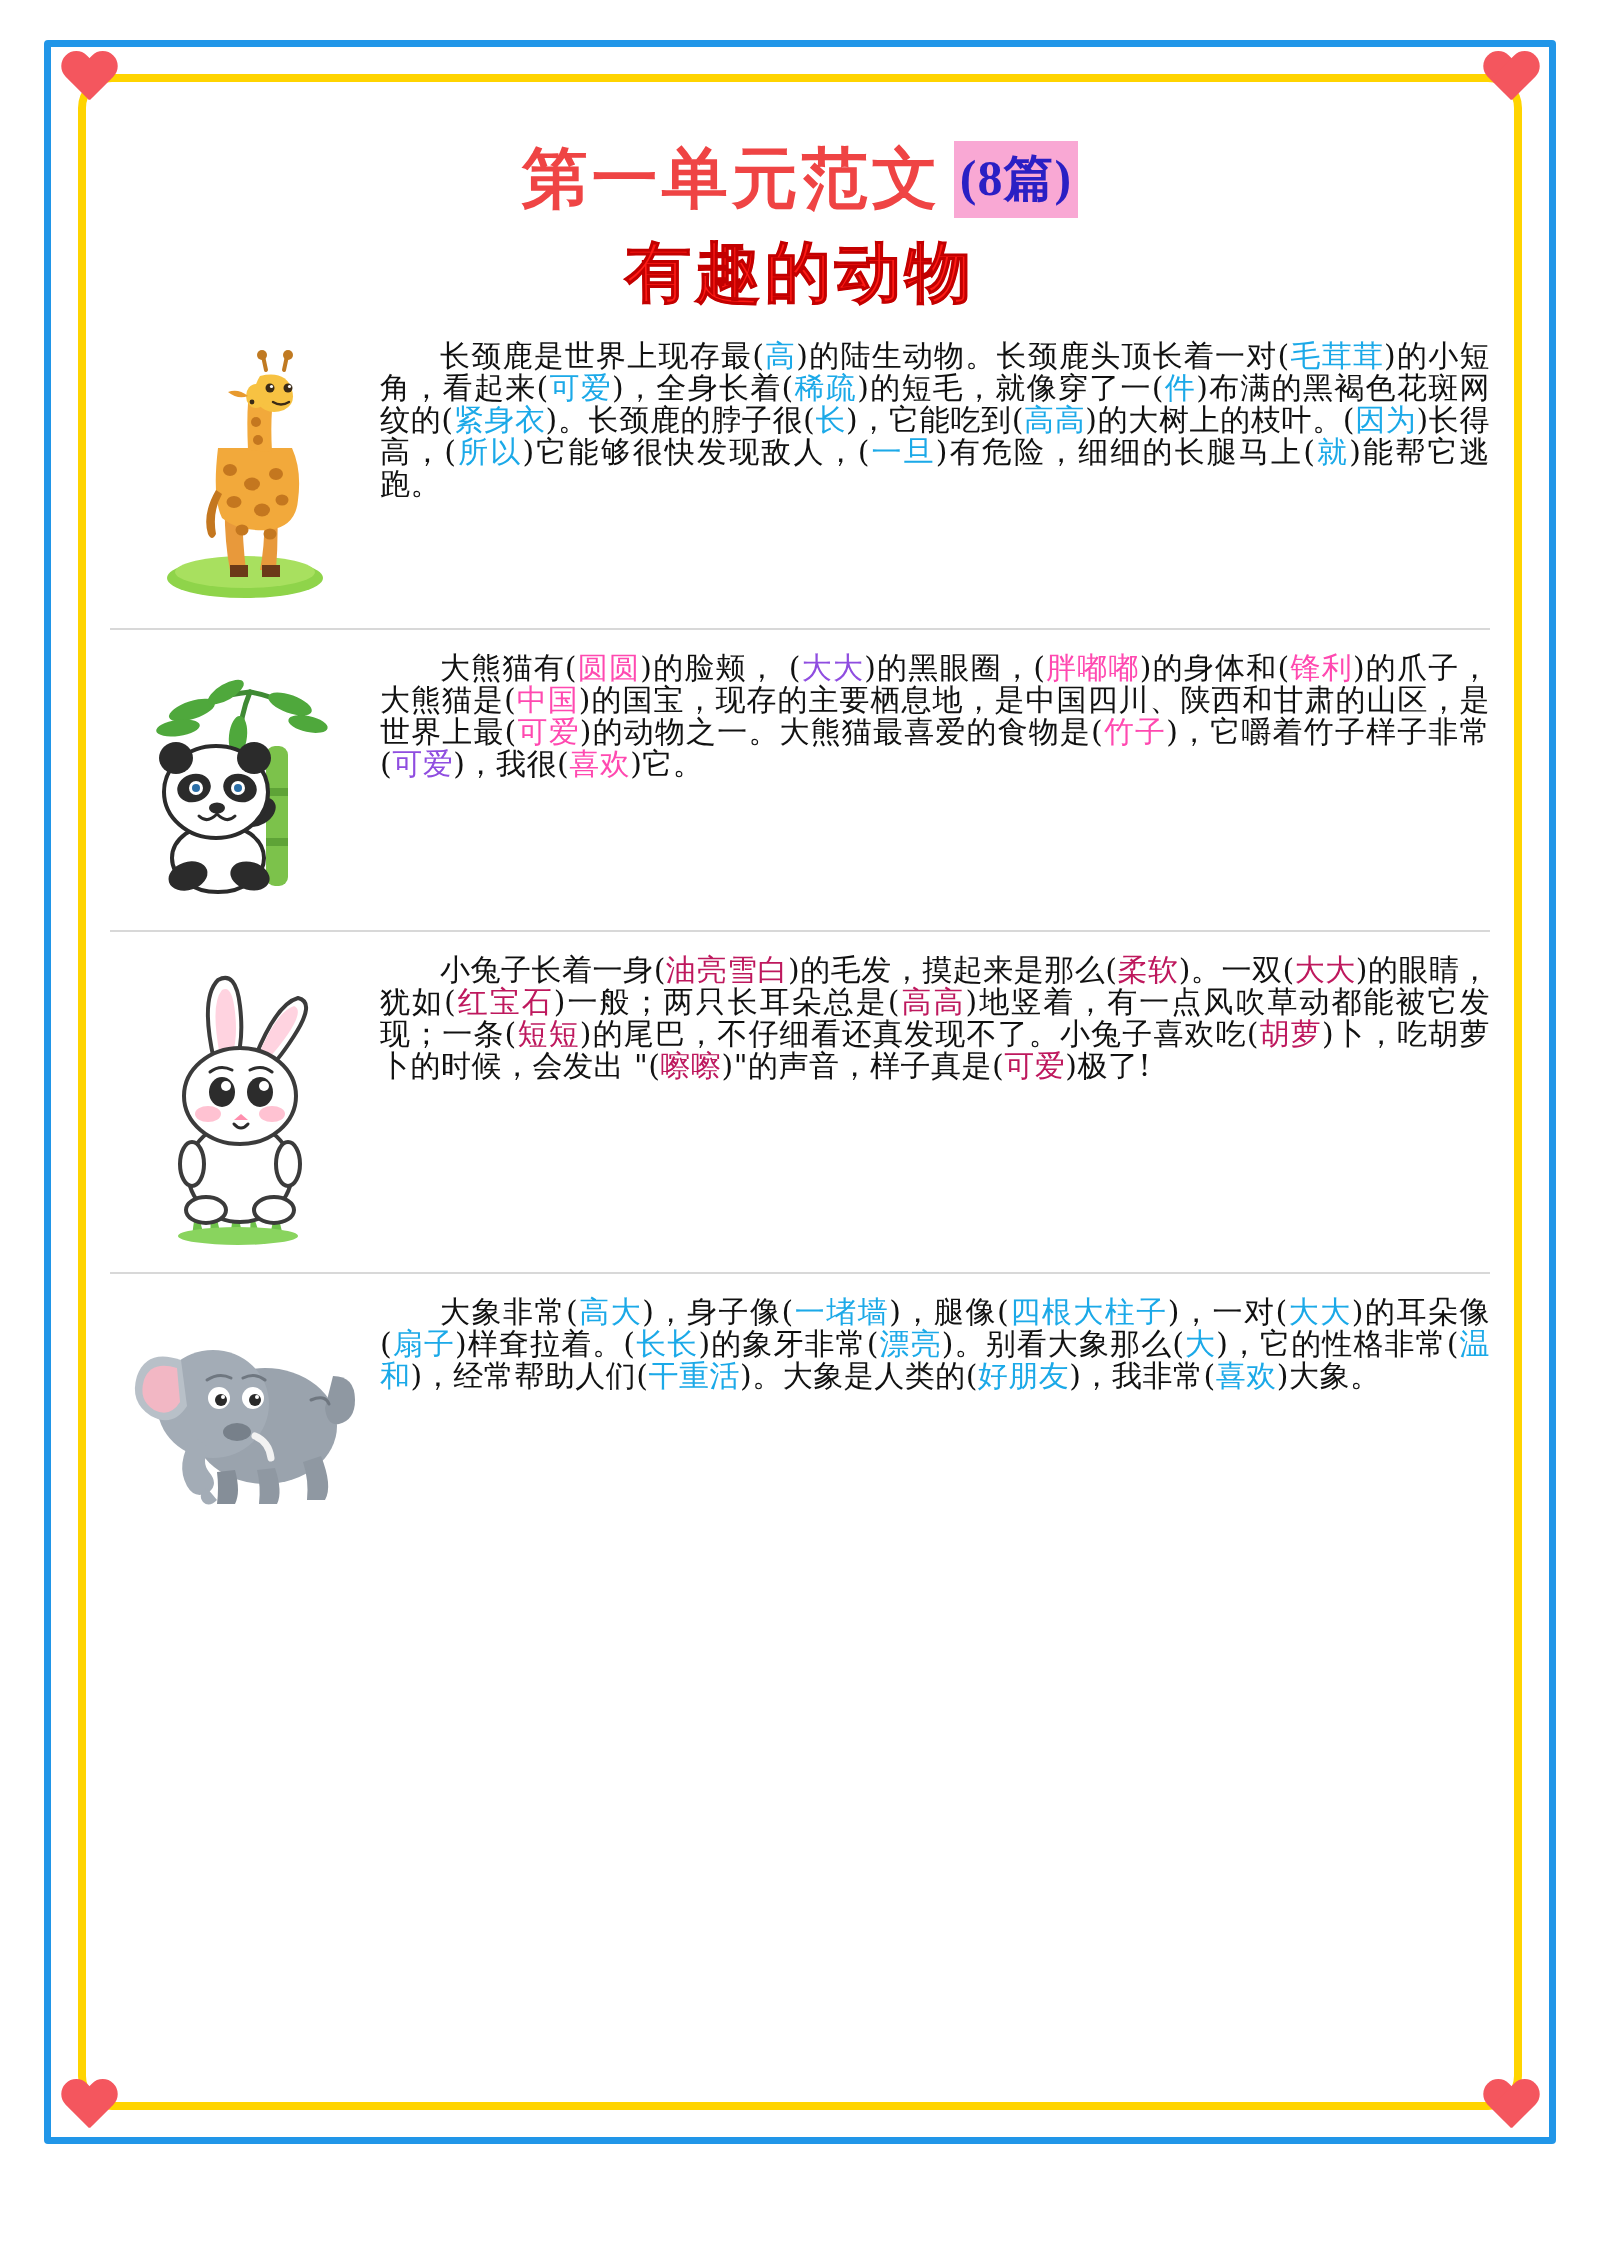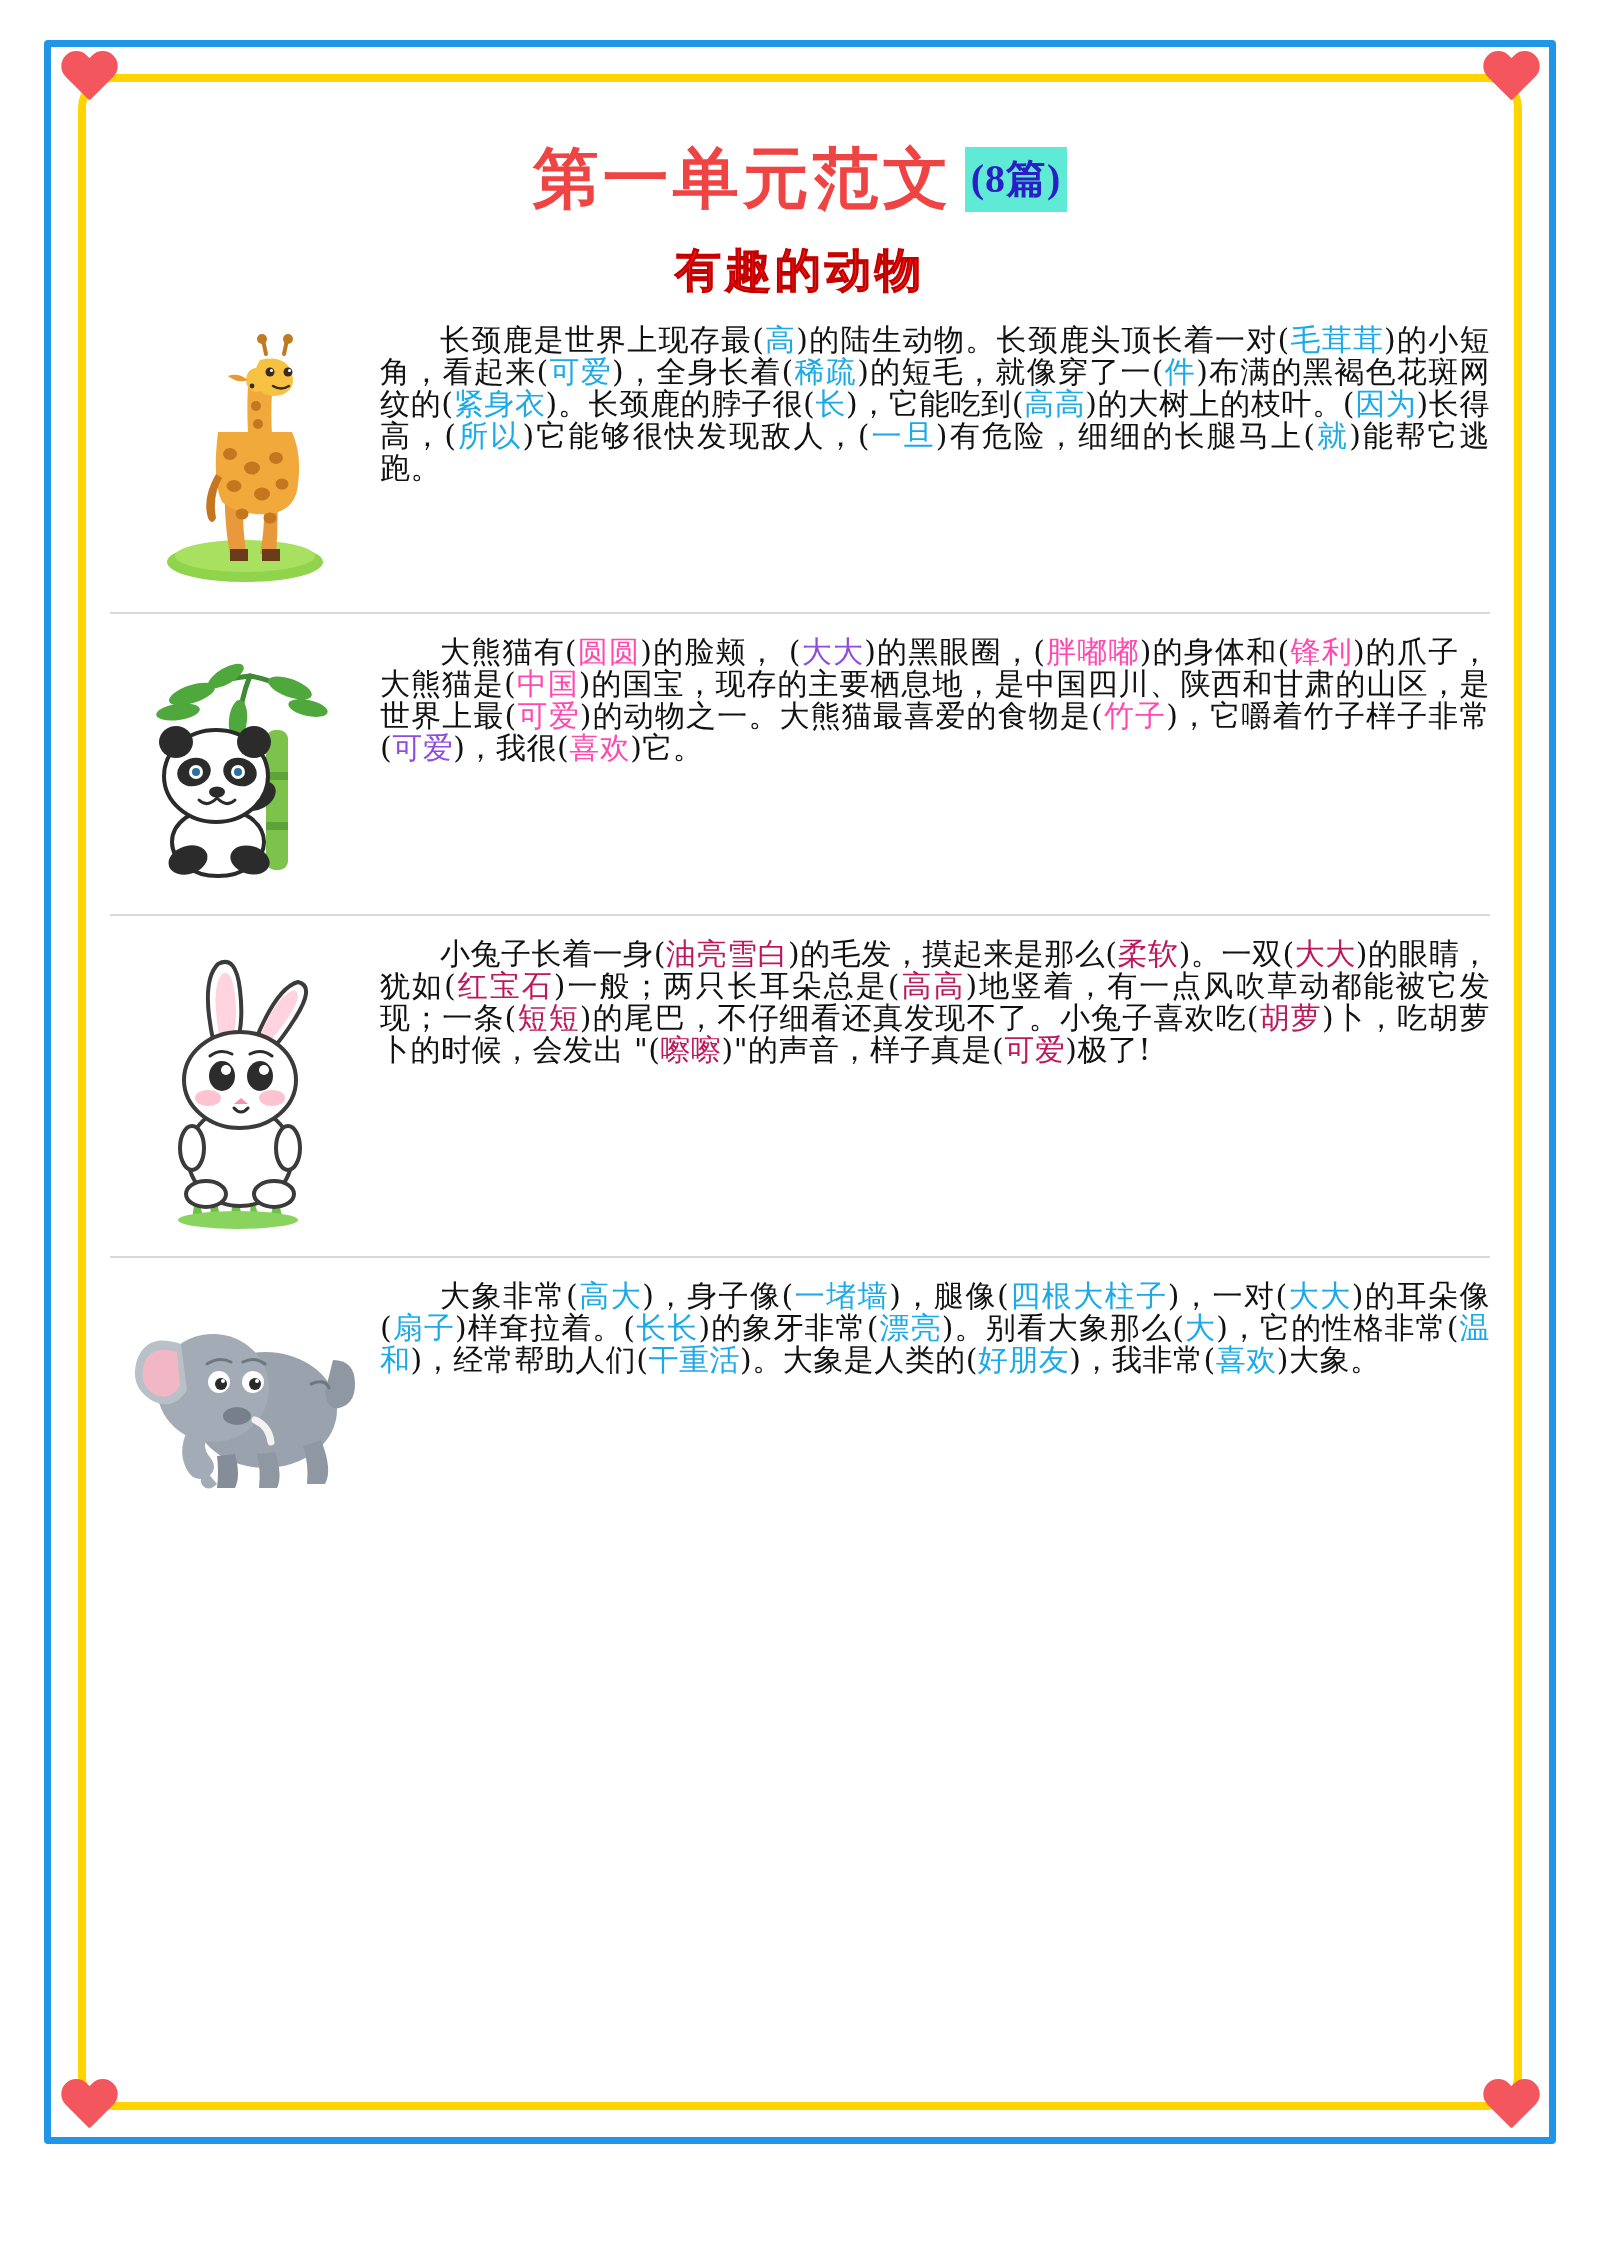--- a/index.html
+++ b/index.html
@@ -91,33 +91,33 @@
   .title-main {
     font-family: "Liberation Serif", "DejaVu Serif", serif;
     font-size: 66px;
     font-weight: bold;
     letter-spacing: 4px;
     color: #ef4444;
     vertical-align: middle;
   }
   .title-badge {
     display: inline-block;
-    background: #5eead4;
+    background: #f9a8d4;
     color: #2a1fc4;
-    font-size: 40px;
+    font-size: 50px;
     font-weight: bold;
     padding: 4px 6px 6px 6px;
     margin-left: 12px;
     vertical-align: middle;
     letter-spacing: 1px;
   }
   .subtitle {
     text-align: center;
-    margin-top: 16px;
-    font-size: 46px;
+    margin-top: 4px;
+    font-size: 66px;
     font-weight: bold;
     letter-spacing: 4px;
     color: #ff1b16;
     -webkit-text-stroke: 1px #c30000;
   }
 
   .section {
     display: flex;
     align-items: flex-start;
     padding: 22px 0 18px 0;

